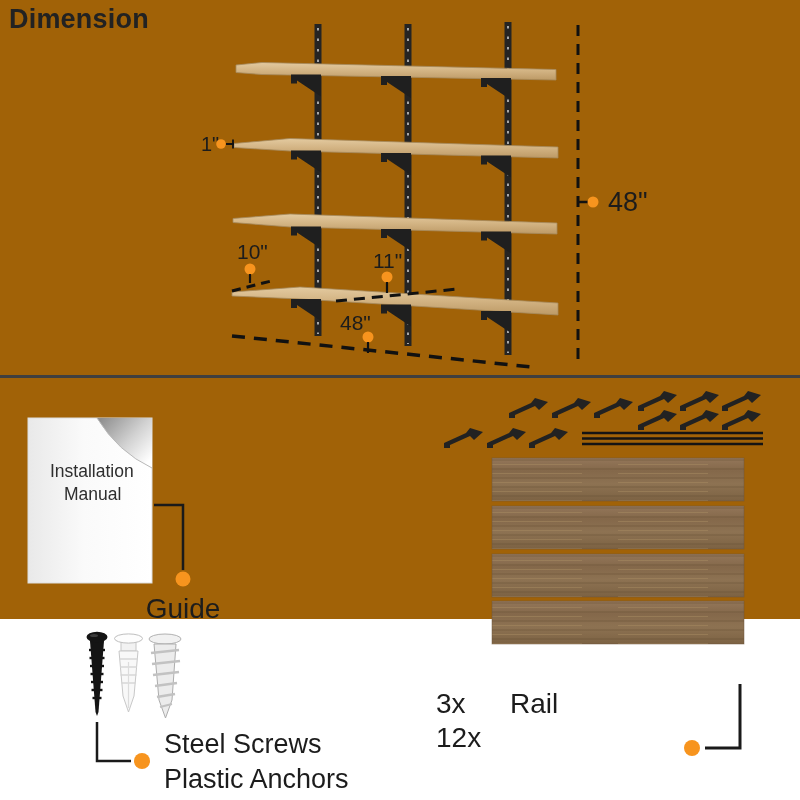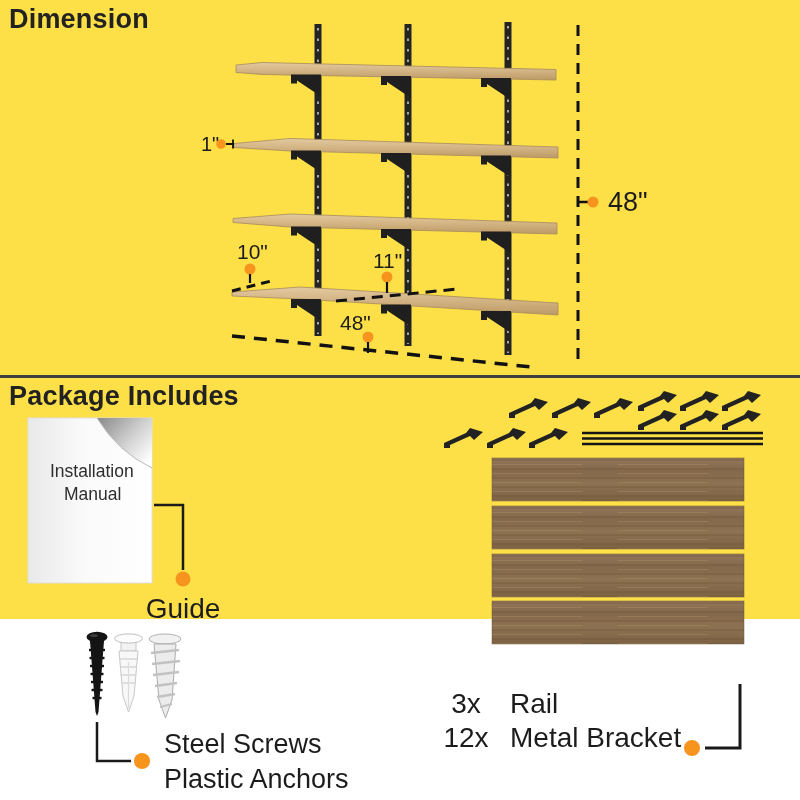--- a/index.html
+++ b/index.html
@@ -1,34 +1,34 @@
 <!DOCTYPE html>
 <html><head>
 <meta charset="utf-8">
 <style>
   html,body{margin:0;padding:0;}
   body{width:800px;height:800px;background:#ffffff;font-family:"Liberation Sans",sans-serif;color:#1a1a1a;position:relative;overflow:hidden;}
-  .canvas{position:absolute;inset:0;width:800px;height:619px;background:#fde047;}
+  .canvas{position:absolute;inset:0;width:800px;height:619px;background:#a16207;}
   h1,h2{margin:0;font-weight:600;color:#222;}
   .section-title{position:absolute;font-size:27px;letter-spacing:0.2px;}
   #dim-title{left:9px;top:4px;}
   #pkg-title{left:9px;top:381px;}
   .divider{position:absolute;left:0;top:375px;width:800px;height:3px;background:#3f3f3f;}
   svg{position:absolute;left:0;}
   #dim-svg{top:0;}
   #pkg-svg{top:377px;}
   svg text{font-family:"Liberation Sans",sans-serif;fill:#1c1c1c;}
   .dim-label{font-size:21px;}
   .dim-label-sm{font-size:20px;}
   .dim-label-lg{font-size:27px;}
   .pkg-label{font-size:27px;}
   .manual-text{font-size:17.5px;fill:#2e2e2e;}
   .contents-list{position:absolute;left:436px;top:687px;width:260px;}
   .contents-row{display:flex;height:34px;align-items:center;font-size:28px;color:#1c1c1c;}
-  .qty{width:60px;text-align:center;}
+  .qty{width:60px;text-align:left;}
   .item-label{margin-left:14px;white-space:nowrap;}
 </style>
 </head>
 <body>
 
 <div class="canvas">
 
   <h1 id="dim-title" class="section-title">Dimension</h1>
 
   <svg id="dim-svg" width="800" height="375" viewBox="0 0 800 375">
@@ -115,21 +115,20 @@
     <g>
       <line x1="232" y1="336" x2="532" y2="367" stroke="#111" stroke-width="3.5" stroke-dasharray="13 9"></line>
       <text x="340" y="330" class="dim-label">48"</text>
       <circle cx="368" cy="337" r="5.5" fill="#F7941E"></circle>
       <line x1="368" y1="342" x2="368" y2="353" stroke="#111" stroke-width="2.2"></line>
     </g>
   </svg>
 
   <div class="divider"></div>
 
-  <h2 id="pkg-title" class="section-title">Package Includes</h2>
 
   <svg id="pkg-svg" width="800" height="423" viewBox="0 377 800 423">
     <defs>
       <linearGradient id="pageGrad" x1="0" y1="0" x2="1" y2="0">
         <stop offset="0" stop-color="#e9e9e9"></stop>
         <stop offset="0.45" stop-color="#fafafa"></stop>
         <stop offset="1" stop-color="#ffffff"></stop>
       </linearGradient>
       <linearGradient id="foldGrad" gradientUnits="userSpaceOnUse" x1="100" y1="420" x2="152" y2="468">
         <stop offset="0" stop-color="#8f8f8f"></stop>
@@ -246,17 +245,16 @@
     </g>
   </svg>
 
   <div class="contents-list">
     <div class="contents-row">
       <span class="qty">3x</span>
       <span class="item-label">Rail</span>
     </div>
     <div class="contents-row">
       <span class="qty">12x</span>
-      <span class="item-label">Metal Bracket</span>
     </div>
   </div>
 
 </div>
 
 </body></html>

